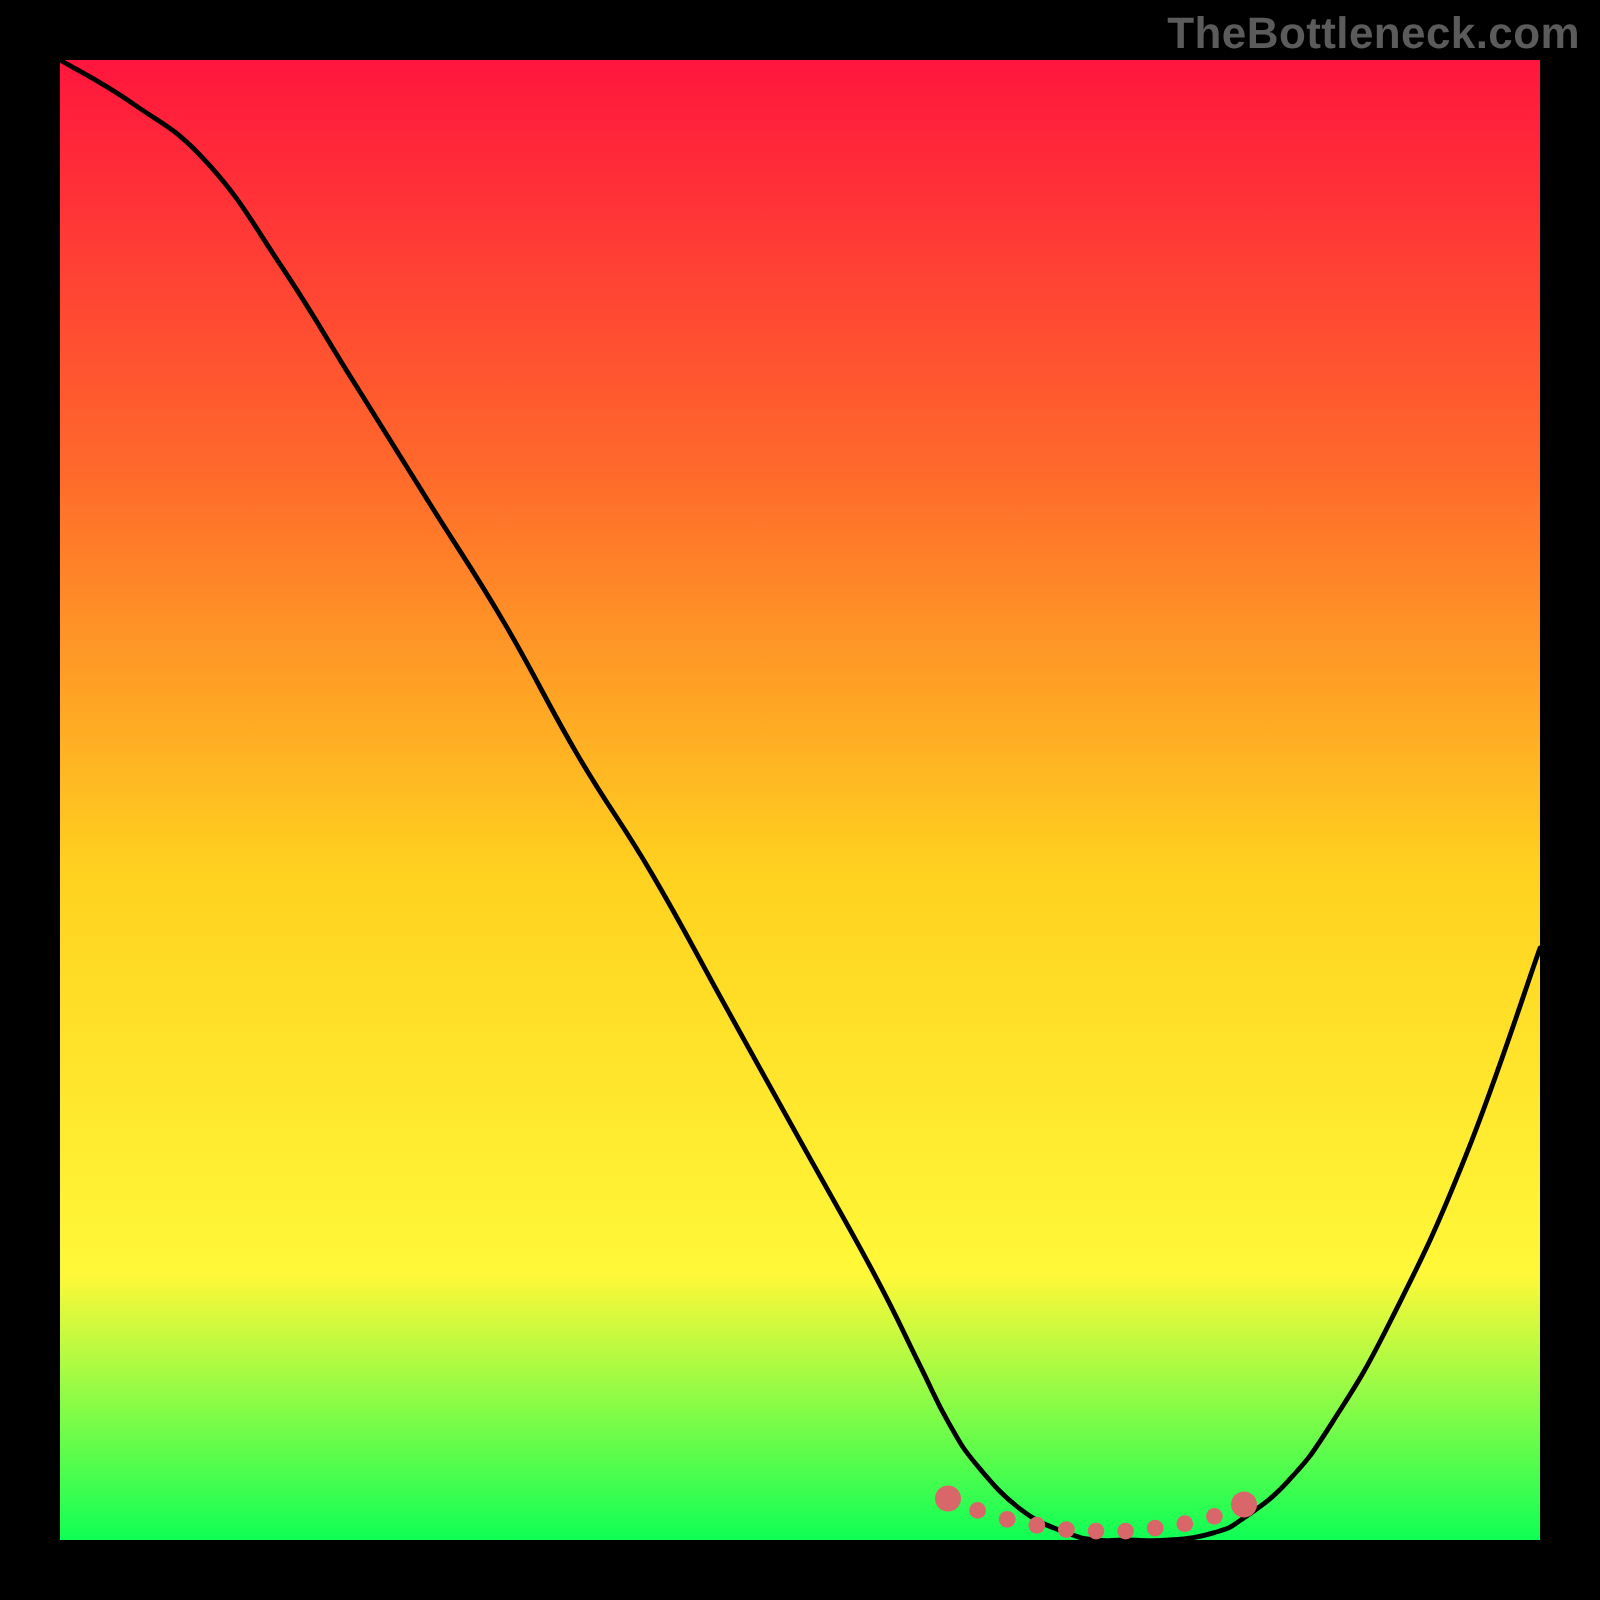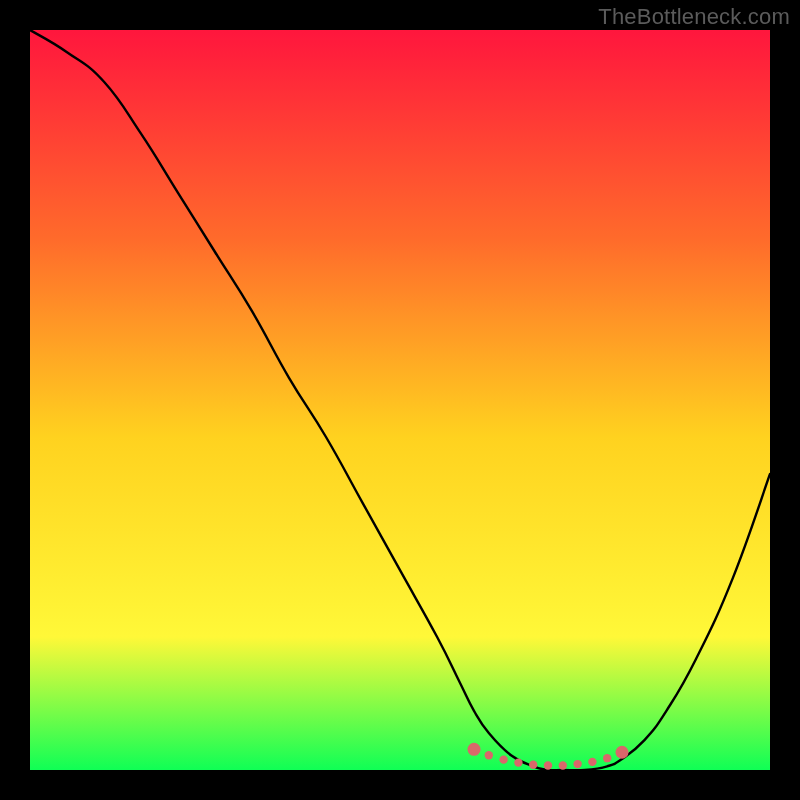--- a/index.html
+++ b/index.html
@@ -16,21 +16,21 @@
     width: 800px;
     height: 800px;
     background: #000;
   }
   .watermark {
     position: absolute;
     top: 4px;
     right: 10px;
     color: #5b5b5b;
     font-size: 22px;
-    font-weight: 400;
+    font-weight: 700;
     letter-spacing: 0.2px;
     z-index: 5;
     user-select: none;
   }
   .plot {
     position: absolute;
     left: 30px;
     top: 30px;
     width: 740px;
     height: 740px;

